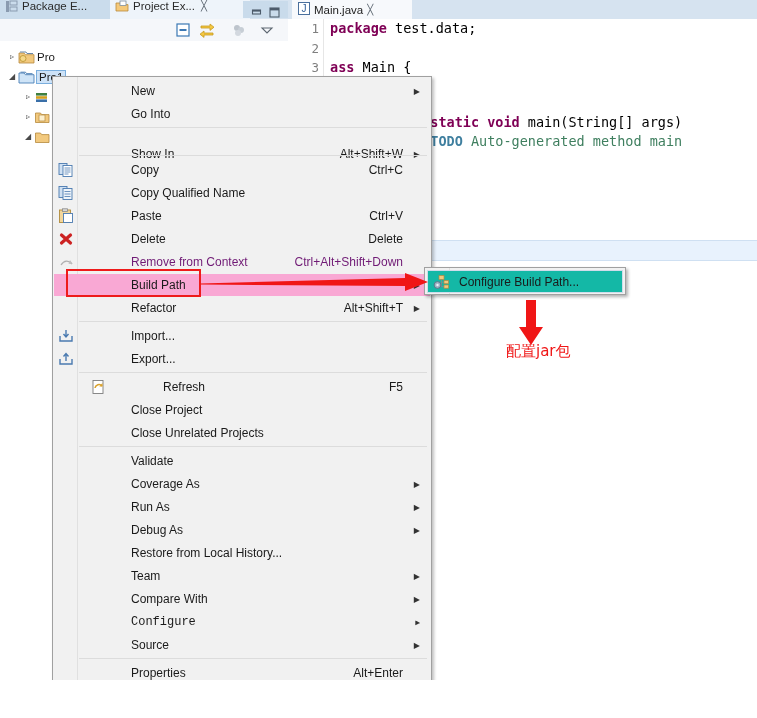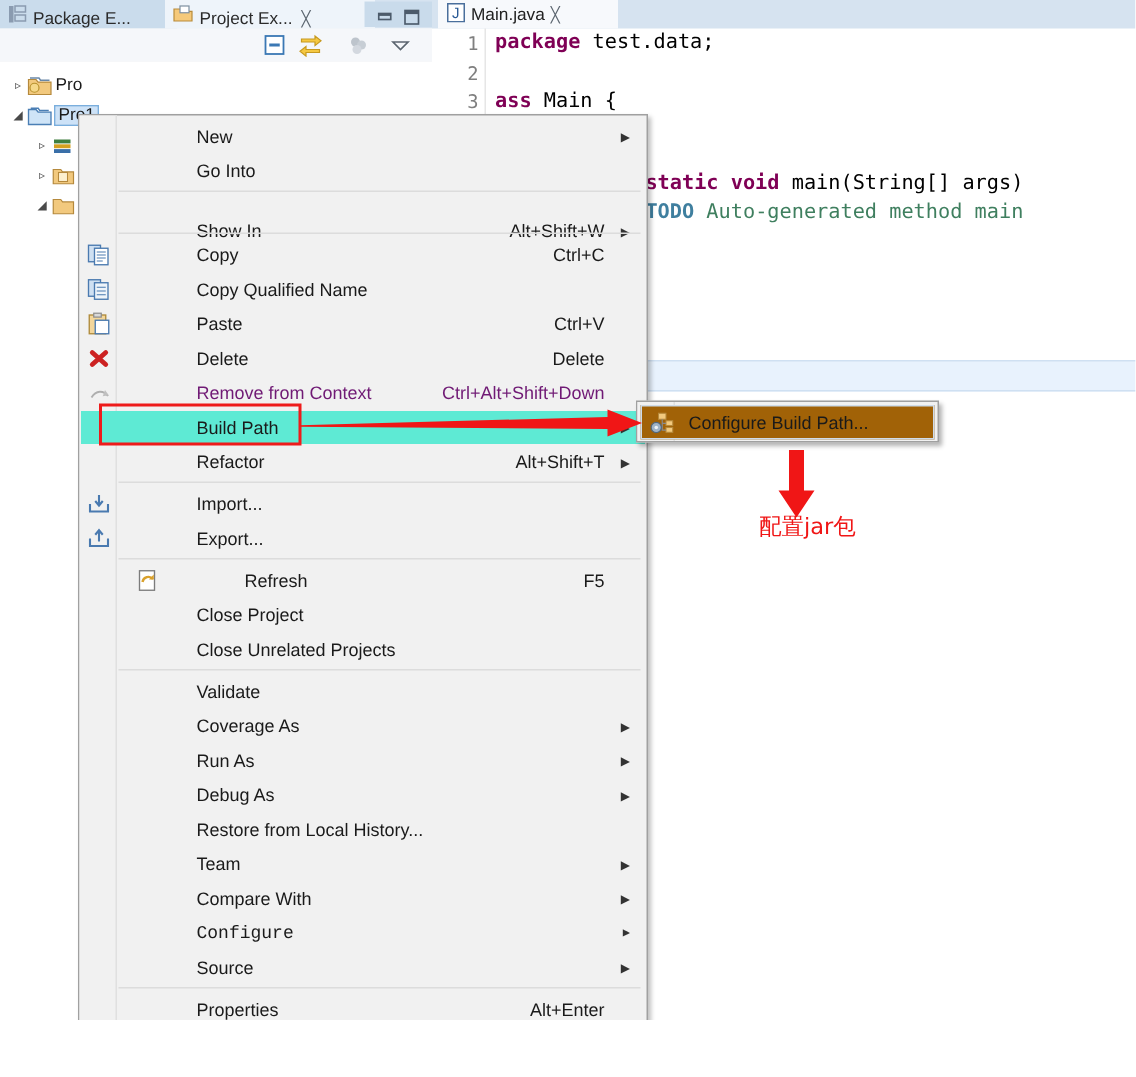--- a/index.html
+++ b/index.html
@@ -11,21 +11,21 @@
   }
   #root { position: relative; width: 757px; height: 718px; background:#fff; }
 
   
   .tabbar {
     position:absolute; left:0; top:0; width:288px; height:19px;
     background:#d6e3f0;
   }
   .tab {
     position:absolute; top:0; height:19px;
-    display:flex; align-items:flex-end; gap:4px;
+    display:flex; align-items:flex-start; gap:4px;
     font-size:11.5px; color:#2b2b2b; padding:0 5px;
     white-space:nowrap;
   }
   .tab.inactive { background:#cadcec; }
   .tab.active   { background:#eef4fa; }
   .tab-t1 { left:0;   width:108px; }
   .tab-t2 { left:110px; width:130px; }
   .tab .closer { font-size:10px; color:#5c6670; margin-left:2px; }
 
   .winbtns { position:absolute; left:243px; top:1px; width:45px; height:17px;
@@ -81,33 +81,33 @@
   .ctxgutter { position:absolute; left:0; top:0; width:24px; height:100%;
                background:#f1f1f1; border-right:1px solid #e0e0e0;}
   .mi { position:absolute; left:1px; right:1px; height:22px;
         display:flex; align-items:center; font-size:12px; color:#1a1a1a; }
   .mi .mlabel { position:absolute; left:77px; }
   .mi .maccel { position:absolute; right:27px; color:#1a1a1a; }
   .mi .marrow { position:absolute; right:10px; font-size:8px; color:#333; }
   .mi .micon  { position:absolute; left:4px; width:17px; height:16px; }
   .mi.disabled .mlabel, .mi.disabled .maccel { color:#701a75; }
   .sep { position:absolute; left:26px; right:4px; height:1px; background:#dcdcdc; }
-  .mi.hl { background:#5eead4; }
+  .mi.hl { background:#f9a8d4; }
 
   
   .submenu {
     position:absolute; left:424px; top:267px; width:200px; height:26px;
     background:#f1f1f1; border:1px solid #a0a0a0;
     box-shadow:2px 2px 3px rgba(0,0,0,.3);
   }
   .submenu .sgut { position:absolute; left:0; top:0; width:24px; height:100%;
                    background:#f1f1f1; border-right:1px solid #e0e0e0;}
   .smi { position:absolute; left:2px; top:2px; right:2px; height:21px;
          display:flex; align-items:center; font-size:12px; color:#1a1a1a;
-         background:#a16207; border:1px solid #cfdcea; }
+         background:#14b8a6; border:1px solid #cfdcea; }
   .smi .slabel { position:absolute; left:31px; }
   .smi .sicon  { position:absolute; left:5px; width:17px; height:16px; }
 
   
   .redbox { position:absolute; border:2.5px solid #ee1b1b; }
   .ann-text { position:absolute; color:#f01616; font-size:15px;
               font-family:"DejaVu Sans","Liberation Sans",sans-serif; white-space:nowrap;}
   svg.ann { position:absolute; overflow:visible; }
 
   .bottomwhite { position:absolute; left:0; top:680px; width:757px; height:38px; background:#fff; }

